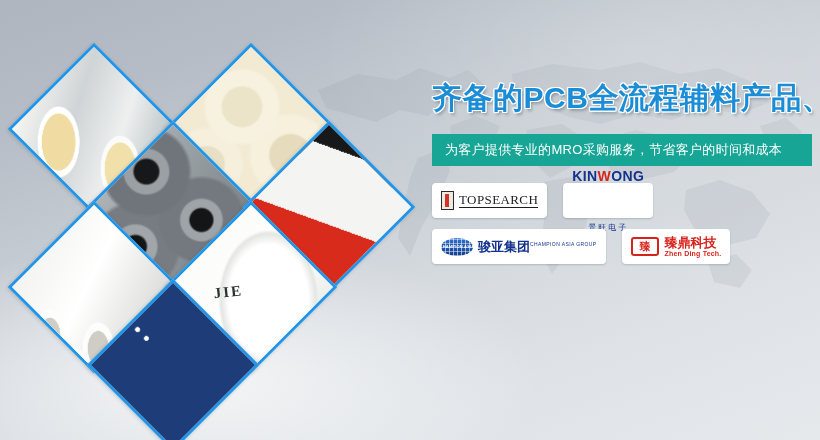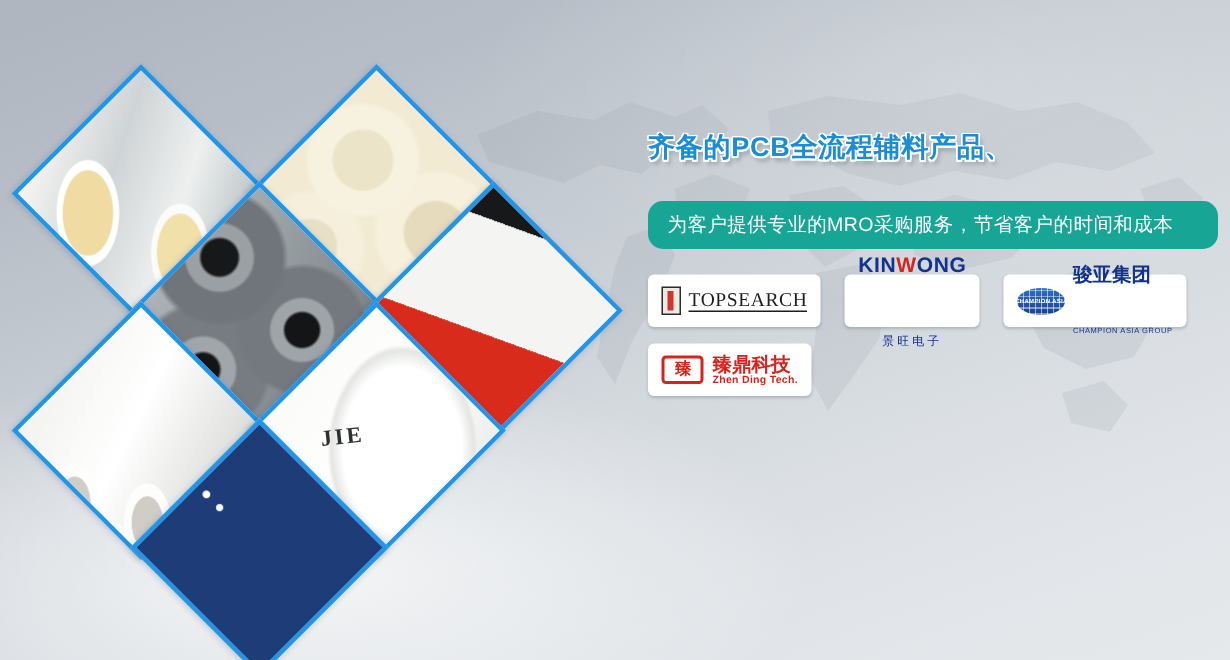--- a/index.html
+++ b/index.html
@@ -139,21 +139,21 @@
 
   
   .content {
     position: absolute;
     left: 432px;
     top: 76px;
     width: 380px;
   }
 
   .headline {
-    font-size: 18px;
+    font-size: 30px;
     font-weight: 700;
     line-height: 44px;
     color: #1b8dd6;
     letter-spacing: .5px;
     text-shadow:
        1px 0 0 #ffffff, -1px 0 0 #ffffff,
        0 1px 0 #ffffff, 0 -1px 0 #ffffff,
        1px 1px 0 #ffffff, -1px -1px 0 #ffffff,
        1px -1px 0 #ffffff, -1px 1px 0 #ffffff,
        2px 3px 3px rgba(80,95,110,.45);
@@ -163,21 +163,20 @@
   .subtitle-bar {
     margin-top: 14px;
     background: #17a595;
     color: #ffffff;
     font-size: 13px;
     line-height: 32px;
     height: 32px;
     padding: 0 13px;
     white-space: nowrap;
     letter-spacing: .3px;
-    border-radius: 10px;
   }
 
   .logos {
     margin-top: 17px;
     display: flex;
     flex-wrap: wrap;
     gap: 11px 16px;
     width: 360px;
   }
 
@@ -237,21 +236,21 @@
       repeating-linear-gradient(90deg, rgba(255,255,255,.55) 0 1px, rgba(0,0,0,0) 1px 4px),
       repeating-linear-gradient(0deg, rgba(255,255,255,.45) 0 1px, rgba(0,0,0,0) 1px 4px),
       linear-gradient(180deg, #2b6fd0, #17408f);
     position: relative;
     display: flex; align-items: center; justify-content: center;
   }
   .ca-globe span {
     font-size: 4px; color: #ffffff; font-weight: 700;
     letter-spacing: .2px; white-space: nowrap;
   }
-  .ca-text { display: flex; flex-direction: column; gap: 28px; }
+  .ca-text { display: flex; flex-direction: row; }
   .ca-cn { font: 700 13px/13px "Liberation Sans", sans-serif; color: #12328e; }
   .ca-en { font-size: 5px; line-height: 8px; color: #12328e; letter-spacing: .4px; }
 
   
   .lg-zhending { gap: 6px; }
   .zd-mark {
     width: 28px; height: 19px;
     border: 2px solid #d8231c;
     border-radius: 3px;
     position: relative;

